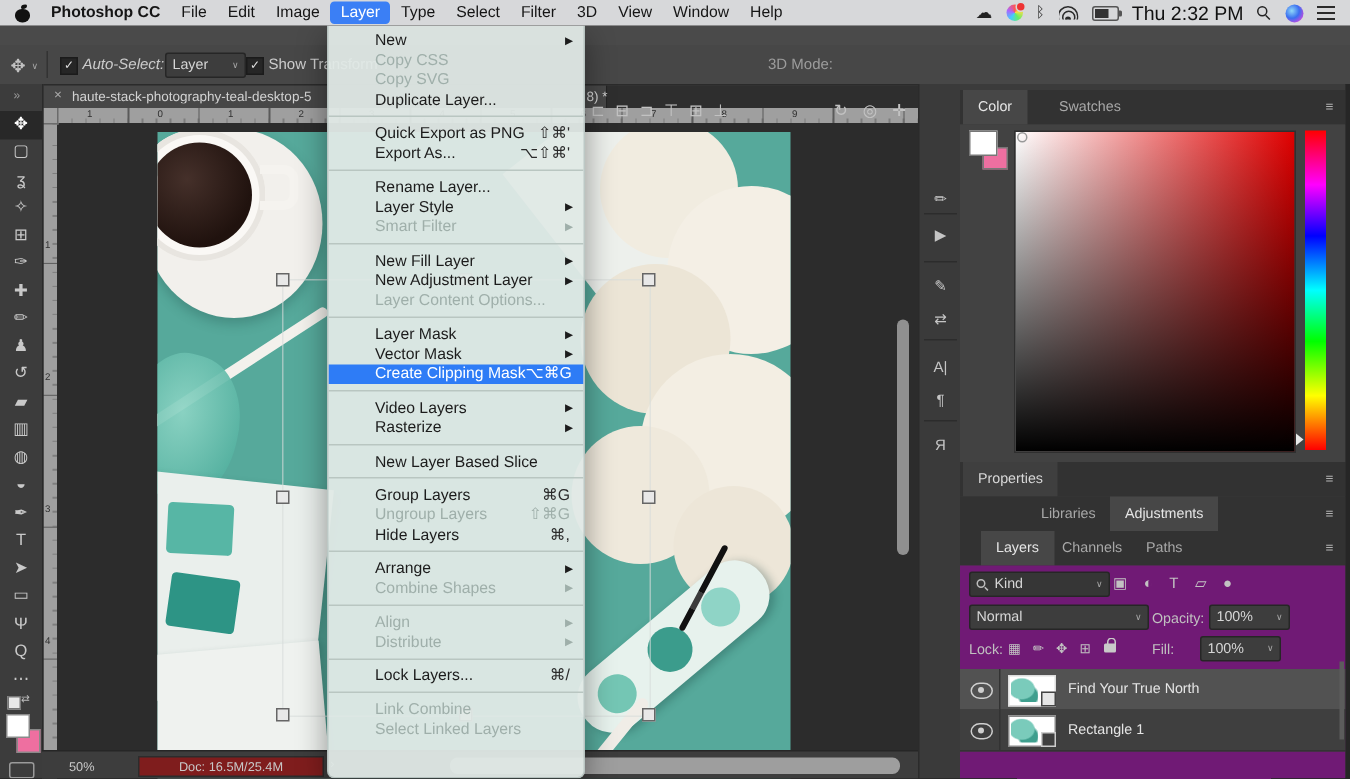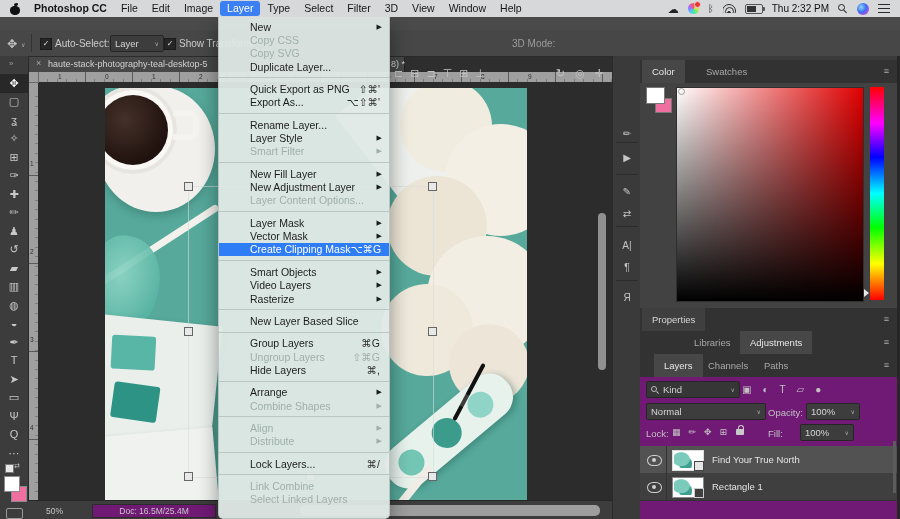--- a/index.html
+++ b/index.html
@@ -20,21 +20,21 @@
   .cwheel::after{content:'';position:absolute;right:-2px;top:-2px;width:5px;height:5px;border-radius:50%;background:#e33;border:1px solid #d7d8da;}
   .bt{font-size:10px;color:#2b2b2b;font-family:"DejaVu Sans",sans-serif;}
   .wifi{position:relative;width:13px;height:9px;overflow:hidden;}
   .wifi i{position:absolute;border:1.4px solid #2b2b2b;border-radius:50%;left:50%;}
   .wifi i:nth-child(1){width:12px;height:12px;margin-left:-7px;top:0;}
   .wifi i:nth-child(2){width:7px;height:7px;margin-left:-4.5px;top:3px;}
   .wifi i:nth-child(3){width:2px;height:2px;margin-left:-2px;top:6.5px;background:#2b2b2b;}
   .batt{width:16px;height:8px;border:1px solid #555;border-radius:2px;position:relative;}
   .batt::before{content:'';position:absolute;left:1px;top:1px;bottom:1px;width:9px;background:#333;}
   .batt::after{content:'';position:absolute;right:-3px;top:2px;width:2px;height:4px;background:#555;border-radius:0 1px 1px 0;}
-  .clock{font-size:10px;color:#111;white-space:nowrap;}
+  .clock{font-size:13px;color:#111;white-space:nowrap;}
   .magdark{position:relative;width:10px;height:10px;}
   .magdark::before{content:'';position:absolute;width:5px;height:5px;border:1.4px solid #222;border-radius:50%;left:0;top:0;}
   .magdark::after{content:'';position:absolute;width:4px;height:1.4px;background:#222;transform:rotate(45deg);left:5px;top:7px;}
   .siri{width:12px;height:12px;border-radius:50%;background:radial-gradient(circle at 35% 35%,#8fd8f8,#3a6ff0 45%,#c74ae0 80%,#15233a);}
   .nclist{width:12px;height:10px;background:repeating-linear-gradient(to bottom,#2b2b2b 0 1.5px,transparent 1.5px 4px);}
   
   #titlebar{left:0;top:17px;width:900px;height:13px;background:#4a4a4a;z-index:5;}
   .light{width:9px;height:9px;border-radius:50%;position:absolute;top:19px;}
   #wtitle{position:absolute;left:0;right:0;top:20px;text-align:center;font-size:10px;color:#bdbdbd;}
   #optionsbar{left:0;top:30px;width:900px;height:26px;background:#474747;border-bottom:1px solid #2b2b2b;z-index:5;}
@@ -91,21 +91,21 @@
   .palette i{position:absolute;border-radius:50%;}
   .brushdark{position:absolute;left:362px;top:272px;width:4px;height:64px;background:linear-gradient(to bottom,#111 0 55%,#3c3c3c 55% 75%,#111 75%);transform:rotate(28deg);border-radius:2px;}
   .brushwhite{position:absolute;left:272px;top:400px;width:66px;height:8px;background:#f0ede7;transform:rotate(129deg);border-radius:4px;}
   
   #xformbox{left:188px;top:186px;width:244px;height:290px;border:1px solid rgba(215,220,218,.6);z-index:3;}
   .hdl{position:absolute;width:7px;height:7px;background:#e8e8e8;border:1px solid #666;z-index:4;}
   #vscroll{left:598px;top:213px;width:8px;height:157px;background:#909090;border-radius:4px;z-index:6;}
   
   #statusbar{left:28px;top:500px;width:584px;height:19px;background:#3d3d3d;border-top:1px solid #262626;z-index:7;}
   #zoomlvl{position:absolute;left:18px;top:5px;font-size:8.5px;color:#c8c8c8;}
-  #docbox{position:absolute;left:64px;top:3px;width:122px;height:12px;background:#701a75;border:1px solid #2c2c2c;color:#c8c8c8;font-size:8.5px;text-align:center;line-height:12px;}
+  #docbox{position:absolute;left:64px;top:3px;width:122px;height:12px;background:#7f1d1d;border:1px solid #2c2c2c;color:#c8c8c8;font-size:8.5px;text-align:center;line-height:12px;}
   #docfly{position:absolute;left:192px;top:3px;font-size:9px;color:#aaa;}
   #hscroll{position:absolute;left:272px;top:4px;width:300px;height:11px;background:#9e9e9e;border-radius:5px;}
   
   #dock{left:612px;top:56px;width:28px;height:463px;background:#3a3a3a;border-left:1px solid #2b2b2b;z-index:5;}
   .dockicon{position:absolute;left:0;width:28px;text-align:center;color:#c5c5c5;font-size:10px;}
   .docksep{position:absolute;left:3px;width:22px;height:1px;background:#2c2c2c;}
   
   #panels{left:640px;top:56px;width:257px;height:463px;background:#3b3b3b;z-index:5;}
   #paneledge{left:897px;top:56px;width:3px;height:463px;background:#262626;z-index:5;}
   .phdr{position:absolute;left:0;width:257px;height:23px;background:#323232;}
@@ -197,21 +197,21 @@
     <span class="light" style="left:24px;background:#f6b844;"></span>
     <span class="light" style="left:40px;background:#3bc148;"></span>
     <div id="wtitle">Adobe Photoshop CC 2018</div>
   </div>
 
   <div id="optionsbar" class="abs">
     <span class="ob-glyph abs" style="left:7px;top:7px;font-size:12px;">✥</span>
     <span class="chev abs" style="left:21px;top:11px;">∨</span>
     <span class="obsep" style="left:31px;top:4px;position:absolute;height:18px;"></span>
     <span class="chk" style="left:40px;">✓</span>
-    <span class="ob-text" style="left:55px;">Auto-Select:</span>
+    <span class="ob-text" style="left:55px;font-style:italic;">Auto-Select:</span>
     <span class="dd" style="left:110px;top:5px;width:44px;height:15px;">
       <span>Layer</span>
         <span class="chev">∨</span>
     </span>
     <span class="chk" style="left:164px;">✓</span>
     <span class="ob-text" style="left:179px;">Show Transform</span>
     <div id="ob-right-icons">
         <span class="ob-glyph">⊏</span>
         <span class="ob-glyph">⊟</span>
         <span class="ob-glyph">⊐</span>
@@ -558,24 +558,20 @@
       <div class="menu-item">
         <span class="mi-label">Vector Mask</span>
         <span class="mi-arrow">▶</span>
       </div>
       <div class="menu-item highlighted">
         <span class="mi-label">Create Clipping Mask</span>
         <span class="mi-shortcut">⌥⌘G</span>
       </div>
       <div class="menu-sep"></div>
       <div class="menu-item">
-        <span class="mi-label">Smart Objects</span>
-        <span class="mi-arrow">▶</span>
-      </div>
-      <div class="menu-item">
         <span class="mi-label">Video Layers</span>
         <span class="mi-arrow">▶</span>
       </div>
       <div class="menu-item">
         <span class="mi-label">Rasterize</span>
         <span class="mi-arrow">▶</span>
       </div>
       <div class="menu-sep"></div>
       <div class="menu-item">
         <span class="mi-label">New Layer Based Slice</span>

